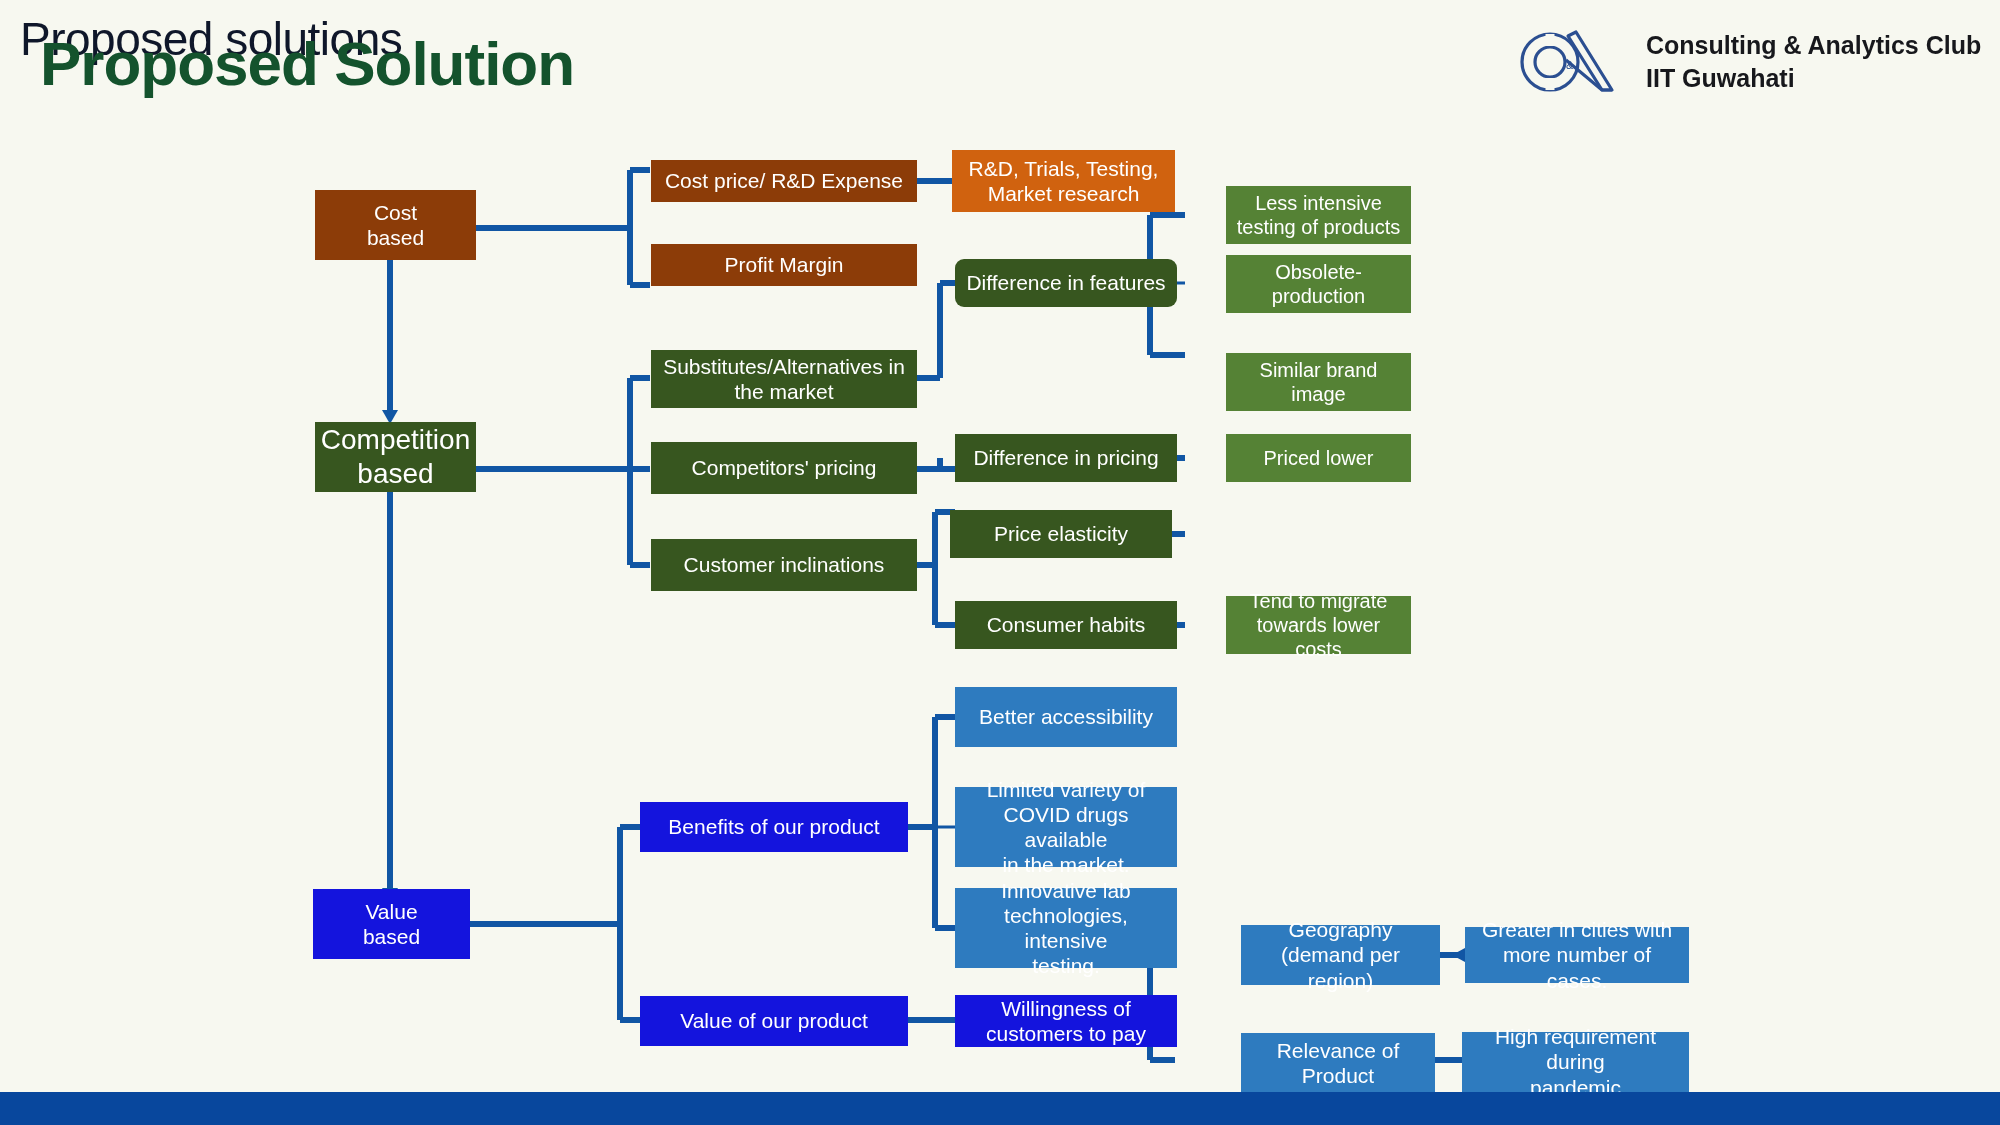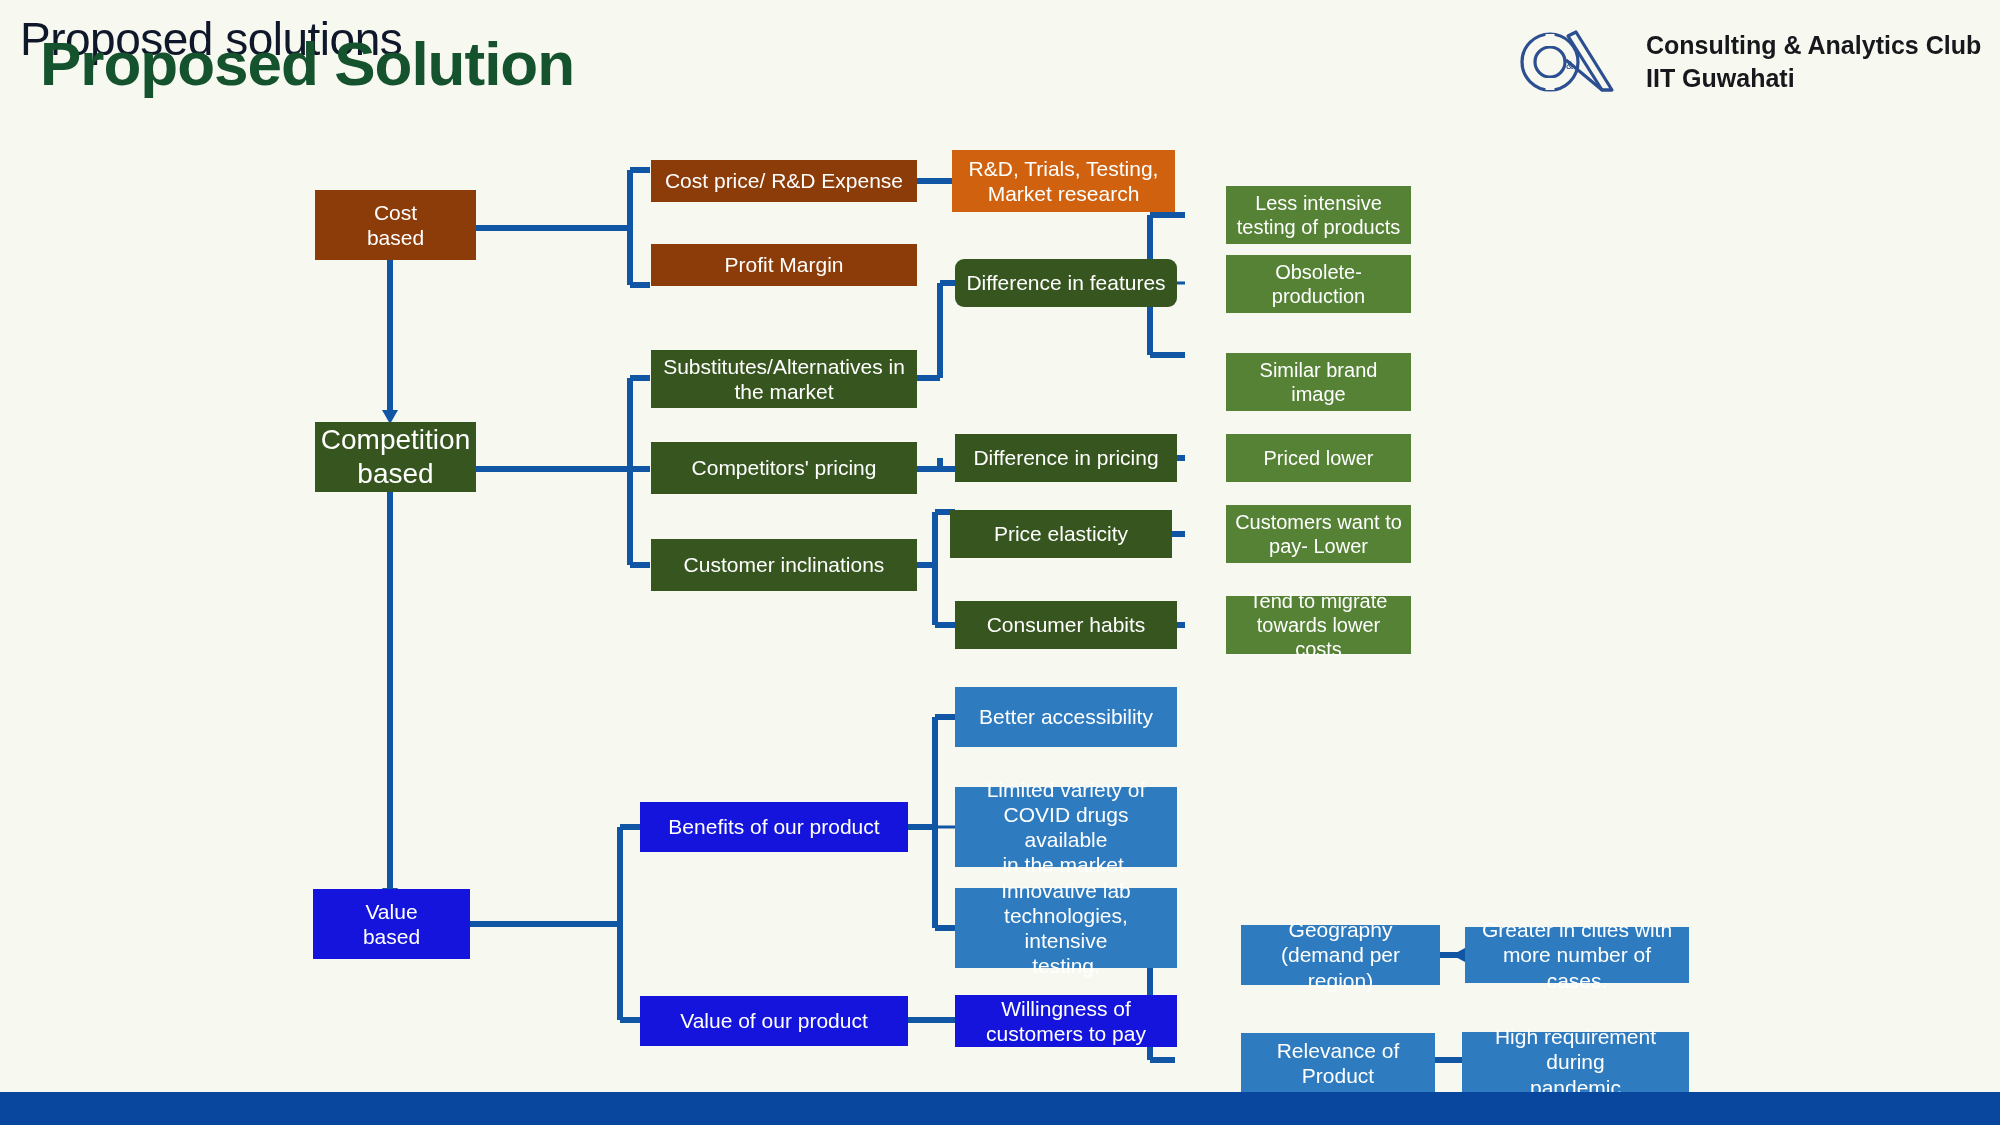--- a/index.html
+++ b/index.html
@@ -216,21 +216,20 @@
   <div class="nbox c-darkgreen" style="left: 955px; top: 601px; width: 222px; height: 48px; font-size: 21px; background: rgb(55, 86, 31);">Consumer habits</div>
 
   <div class="nbox c-midgreen" style="left: 1226px; top: 186px; width: 185px; height: 58px; font-size: 20px; background: rgb(85, 130, 53);">Less intensive<br>testing of products</div>
 
   <div class="nbox c-midgreen" style="left: 1226px; top: 255px; width: 185px; height: 58px; font-size: 20px; background: rgb(85, 130, 53);">Obsolete-<br>production</div>
 
   <div class="nbox c-midgreen" style="left: 1226px; top: 325px; width: 185px; height: 58px; font-size: 20px; background: rgb(85, 130, 53); margin-top: 28px;">Similar brand<br>image</div>
 
   <div class="nbox c-midgreen" style="left: 1226px; top: 434px; width: 185px; height: 48px; font-size: 20px; background: rgb(85, 130, 53);">Priced lower</div>
 
-  <div class="nbox c-midgreen" style="left: 1226px; top: 505px; width: 185px; height: 58px; font-size: 20px; background: rgb(85, 130, 53);">Customers want to<br>pay- Lower</div>
 
   <div class="nbox c-midgreen" style="left: 1226px; top: 596px; width: 185px; height: 58px; font-size: 20px; background: rgb(85, 130, 53);">Tend to migrate<br>towards lower costs</div>
 
   <div class="nbox c-vivid" style="left: 313px; top: 889px; width: 157px; height: 70px; font-size: 21px; background: rgb(20, 20, 221);">Value<br>based</div>
 
   <div class="nbox c-vivid" style="left: 640px; top: 802px; width: 268px; height: 50px; font-size: 21px; background: rgb(20, 20, 221);">Benefits of our product</div>
 
   <div class="nbox c-vivid" style="left: 640px; top: 996px; width: 268px; height: 50px; font-size: 21px; background: rgb(20, 20, 221);">Value of our product</div>
 
   <div class="nbox c-steel" style="left: 955px; top: 687px; width: 222px; height: 60px; font-size: 21px; background: rgb(46, 123, 191);">Better accessibility</div>

